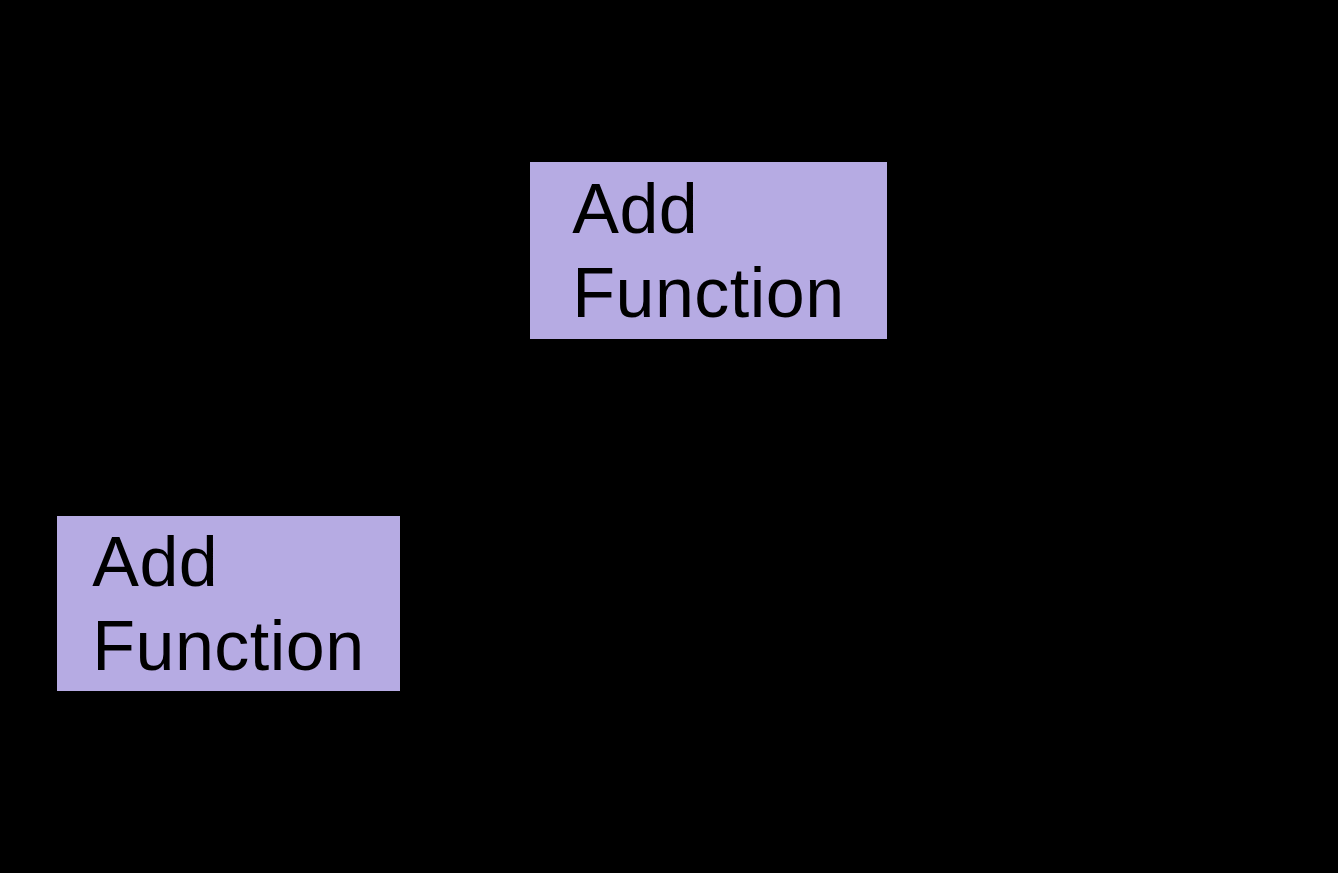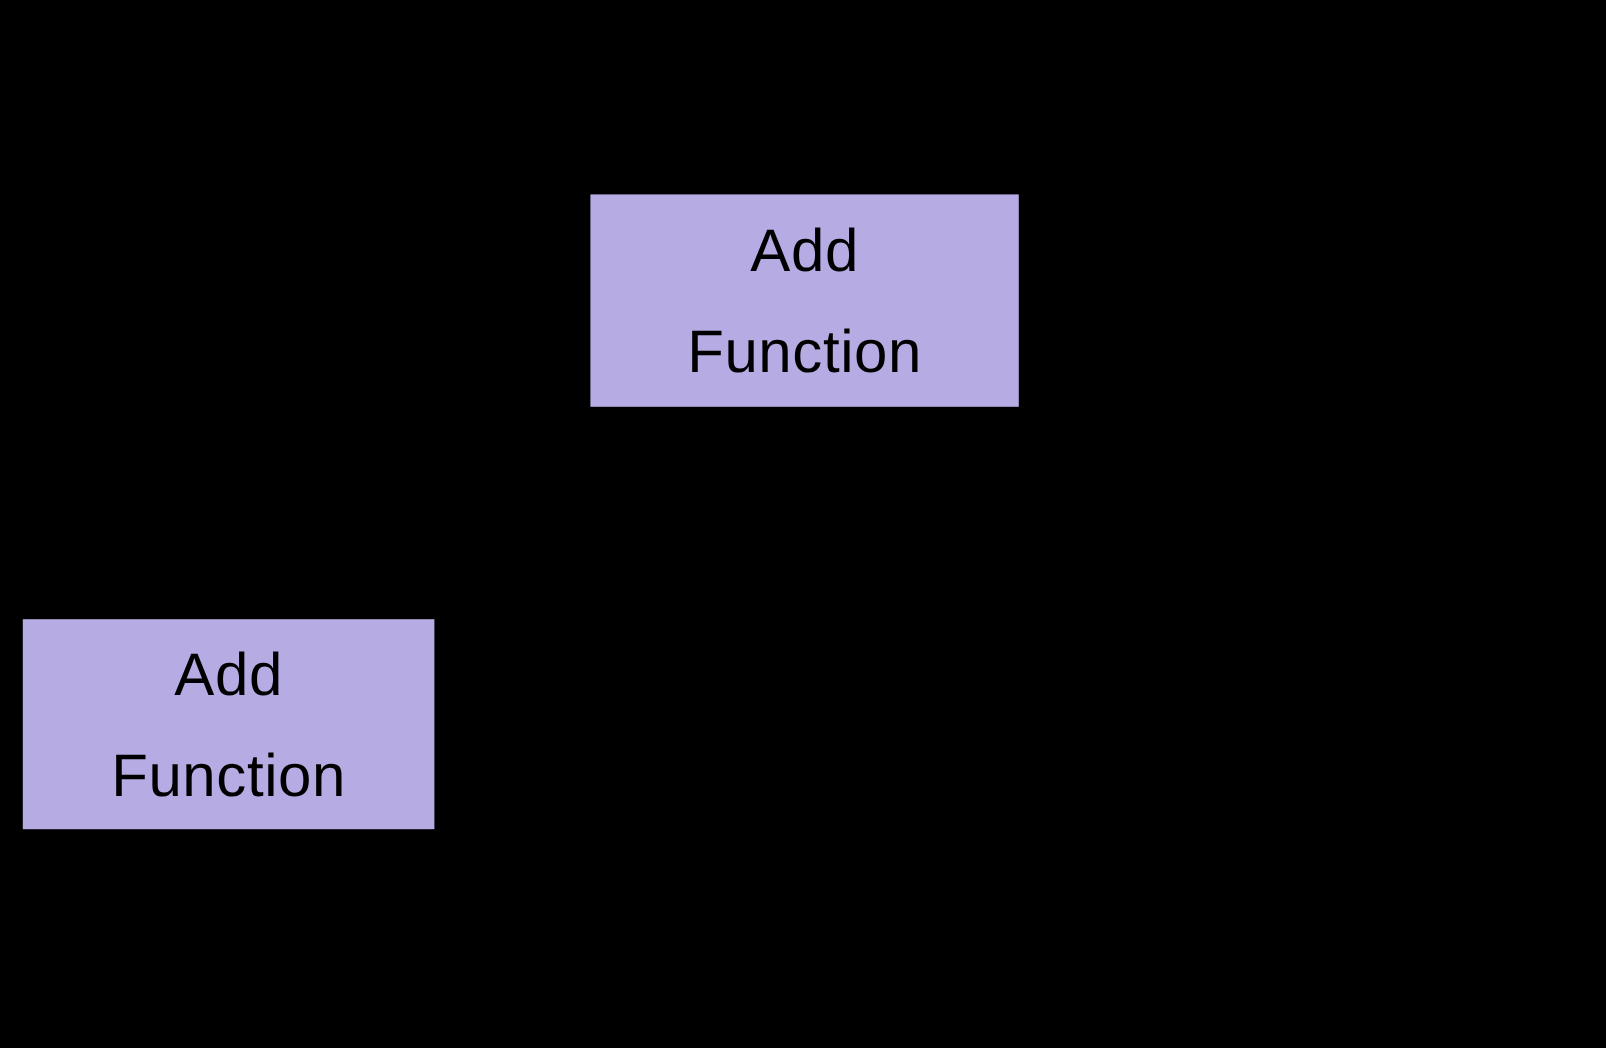--- a/index.html
+++ b/index.html
@@ -13,27 +13,28 @@
     height: 873px;
     background: var(--bg, #000000);
     overflow: hidden;
     font-family: "Liberation Sans", sans-serif;
   }
   .func-box {
     position: absolute;
     display: flex;
     align-items: center;
     justify-content: center;
-    text-align: center;
+    text-align: left;
     background: var(--box-fill, #b6abe3);
     color: var(--box-text, #000000);
-    font-size: 50px;
+    font-size: 70px;
     line-height: 84px;
     white-space: pre-line;
     letter-spacing: 0.5px;
+    margin-left: 38px;
   }
   .func-box.box-upper {
     left: 492px;
     top: 162px;
     width: 357px;
     height: 177px;
   }
   .func-box.box-lower {
     left: 19px;
     top: 516px;

